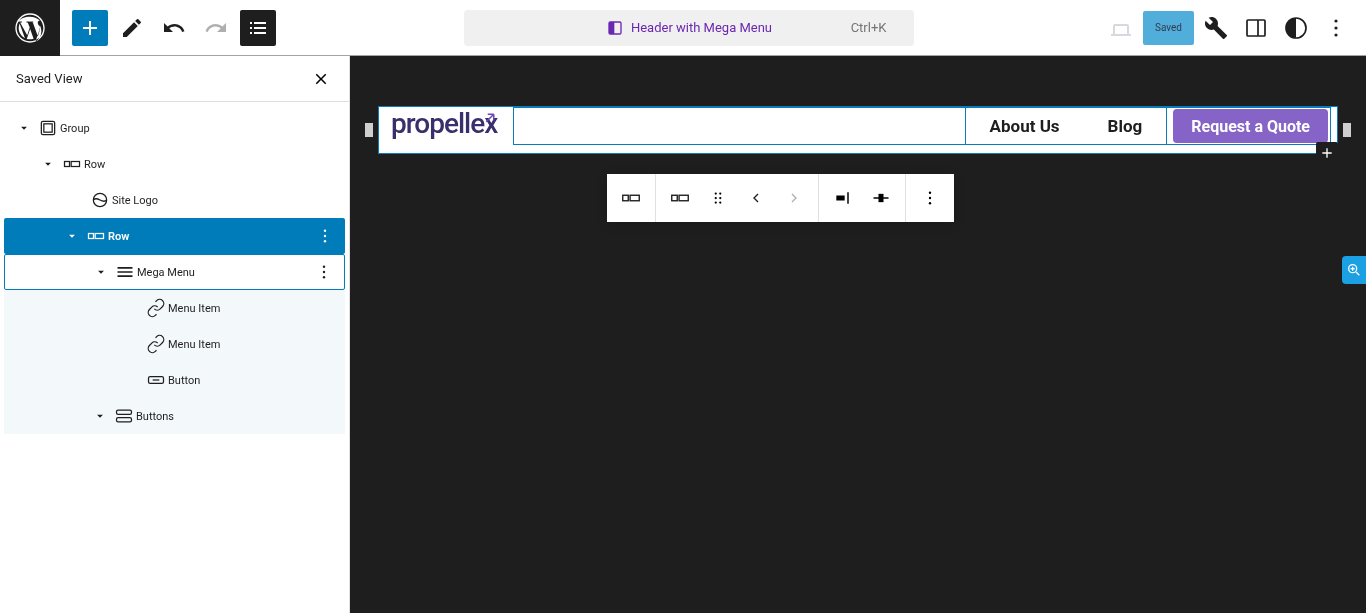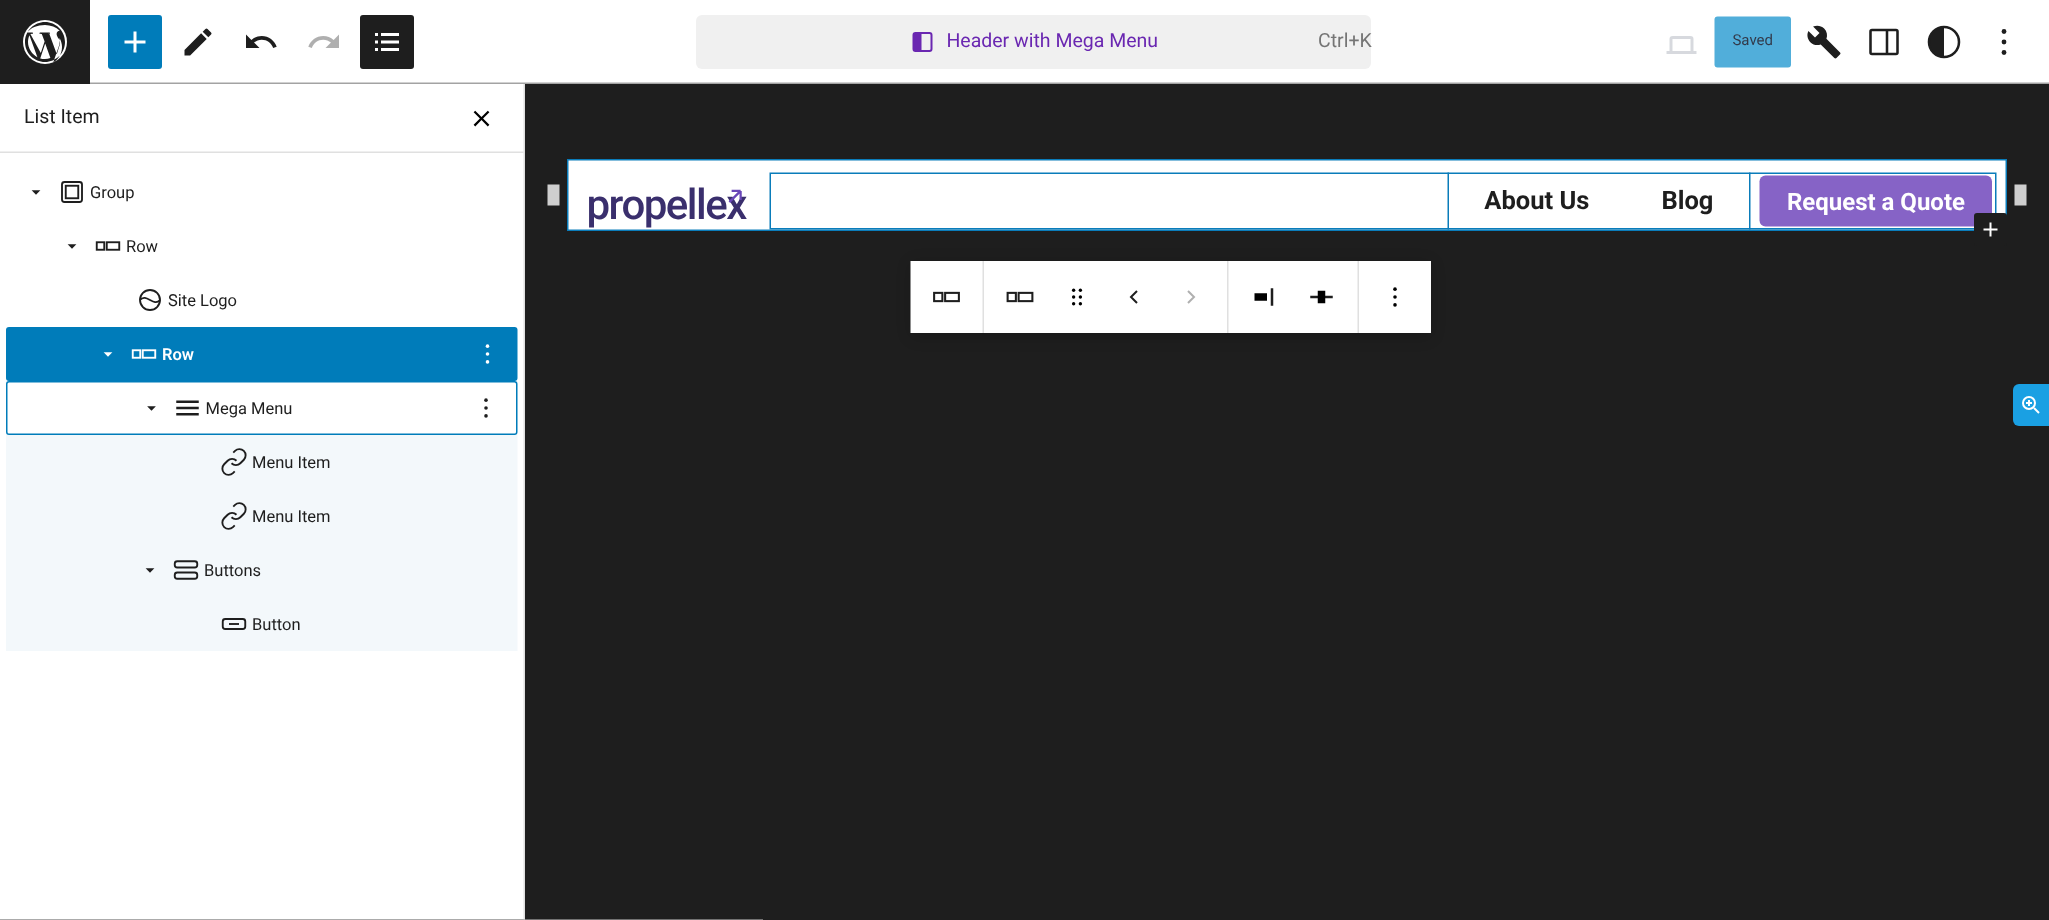--- a/index.html
+++ b/index.html
@@ -10,21 +10,21 @@
 .wp-logo { width: 60px; height: 56px; background: #1e1e1e; display: flex; align-items: center; justify-content: center; }
 .wp-logo svg { width: 32px; height: 32px; }
 .tb-left { display: flex; align-items: center; gap: 6px; padding-left: 12px; }
 .tb-btn { width: 36px; height: 36px; display: flex; align-items: center; justify-content: center; border-radius: 2px; cursor: pointer; background: transparent; border: none; color: #1e1e1e; }
 .tb-btn.primary { background: #007cba; color: #fff; }
 .tb-btn.dark { background: #1e1e1e; color: #fff; }
 .tb-btn svg { width: 24px; height: 24px; }
 .tb-center { flex: 1; display: flex; justify-content: center; }
 .template-pill { width: 450px; height: 36px; background: #f0f0f0; border-radius: 4px; display: flex; align-items: center; justify-content: center; position: relative; }
 .template-pill .label { color: #6a27b1; font-size: 13px; display: flex; align-items: center; gap: 8px; }
-.template-pill .shortcut { position: absolute; right: 0; color: #757575; font-size: 13px; }
+.template-pill .shortcut { position: absolute; right: 28px; color: #757575; font-size: 13px; }
 .tb-right { display: flex; align-items: center; gap: 4px; padding-right: 12px; }
 .saved-btn { background: #33a0d4; color: #0f172a; padding: 0 12px; height: 34px; border: none; border-radius: 2px; font-size: 10px; cursor: default; opacity: .85; }
 
 
 .main { display: flex; height: calc(100% - 56px); }
 .sidebar { width: 350px; border-right: 1px solid #e0e0e0; background: #fff; display: flex; flex-direction: column; }
 .sidebar-hdr { height: 46px; display: flex; align-items: center; justify-content: space-between; padding: 0 16px; border-bottom: 1px solid #e0e0e0; }
 .sidebar-hdr span { font-size: 13px; color: #1e1e1e; }
 .close-x { width: 24px; height: 24px; display: flex; align-items: center; justify-content: center; cursor: pointer; }
 
@@ -38,21 +38,21 @@
 .tree-item.lvl-2 { padding-left: 56px; }
 .tree-item.lvl-3 { padding-left: 84px; }
 .tree-item.lvl-5 { padding-left: 140px; }
 .tree-item.selected { background: #007cba; color: #fff; }
 .tree-item.selected .more svg { fill: #fff; }
 .tree-item.highlighted { border: 1.5px solid #007cba; }
 .tree-wrap-shade { background: #f3f8fb; }
 
 
 .canvas { flex: 1; background: #1e1e1e; position: relative; padding: 50px 28px 0; }
-.canvas-frame { background: #fff; height: 48px; display: flex; align-items: flex-end; border: 1.5px solid #0a7cba; position: relative; }
+.canvas-frame { background: #fff; height: 48px; display: flex; align-items: flex-start; border: 1.5px solid #0a7cba; position: relative; }
 .canvas-frame::before, .canvas-frame::after { content: ""; width: 8px; height: 14px; background: #cfcfcf; position: absolute; top: 50%; transform: translateY(-50%); }
 .canvas-frame::before { left: -14px; }
 .canvas-frame::after { right: -14px; }
 .logo-box { padding: 0 12px; font-size: 28px; font-weight: 500; color: #3a2f6d; letter-spacing: -1px; display: flex; align-items: center; position: relative; }
 .logo-arrow { position: absolute; right: 10px; top: 2px; width: 18px; height: 18px; }
 .row-box { flex: 1; height: 38px; margin: 0 6px 0 4px; border: 1.5px solid #0a7cba; display: flex; align-items: center; justify-content: flex-end; gap: 0; padding-right: 0; }
 .row-box .link { padding: 0 24px; font-size: 17px; font-weight: 700; color: #1e1e1e; }
 .row-box .btn-slot { height: 38px; padding: 0 2px; border-left: 1.5px solid #0a7cba; display: flex; align-items: center; }
 .quote-btn { background: #8663c6; color: #fff; height: 34px; padding: 0 18px; display: flex; align-items: center; font-weight: 700; font-size: 16px; border-radius: 4px; margin-left: 4px; }
 .row-box > .link-wrap { border-left: 1.5px solid #0a7cba; height: 38px; display: flex; align-items: center; }
@@ -152,21 +152,21 @@
           <circle cx="12" cy="19" r="1.6"></circle>
         </svg>
     </button>
   </div>
 </div>
 
 <div class="main">
 
   <div class="sidebar">
     <div class="sidebar-hdr">
-      <span>List Item</span>
+      <span>Saved View</span>
       <div class="close-x">
         <svg width="18" height="18" viewBox="0 0 24 24">
             <path d="M19 6.41L17.59 5 12 10.59 6.41 5 5 6.41 10.59 12 5 17.59 6.41 19 12 13.41 17.59 19 19 17.59 13.41 12z"></path>
           </svg>
       </div>
     </div>
 
     <div class="tree">
       <div class="tree-item lvl-0">
         <span class="toggle">
@@ -263,43 +263,43 @@
 
         <div class="tree-item lvl-5">
           <span class="icon">
               <svg width="20" height="20" viewBox="0 0 24 24">
                 <path d="M10 13a5 5 0 007.07 0l2.83-2.83a5 5 0 00-7.07-7.07l-1.41 1.41M14 11a5 5 0 00-7.07 0l-2.83 2.83a5 5 0 007.07 7.07l1.41-1.41" fill="none" stroke="#1e1e1e" stroke-width="1.5"></path>
               </svg>
             </span>
           <span>Menu Item</span>
         </div>
 
+        <div class="tree-item lvl-5">
+          <span class="icon">
+              <svg width="20" height="20" viewBox="0 0 24 24">
+                <rect x="3" y="8" width="18" height="8" rx="2" fill="none" stroke="#1e1e1e" stroke-width="1.5"></rect>
+                <line x1="8" y1="12" x2="16" y2="12" stroke="#1e1e1e" stroke-width="1.5"></line>
+              </svg>
+            </span>
+          <span>Button</span>
+        </div>
+
         <div class="tree-item lvl-3">
           <span class="toggle">
               <svg width="14" height="14" viewBox="0 0 24 24">
                 <path d="M7 10l5 5 5-5z"></path>
               </svg>
             </span>
           <span class="icon">
               <svg width="20" height="20" viewBox="0 0 24 24">
                 <rect x="3" y="5" width="18" height="5" rx="2" fill="none" stroke="#1e1e1e" stroke-width="1.5"></rect>
                 <rect x="3" y="14" width="18" height="5" rx="2" fill="none" stroke="#1e1e1e" stroke-width="1.5"></rect>
               </svg>
             </span>
           <span>Buttons</span>
-        </div>
-
-        <div class="tree-item lvl-5">
-          <span class="icon">
-              <svg width="20" height="20" viewBox="0 0 24 24">
-                <rect x="3" y="8" width="18" height="8" rx="2" fill="none" stroke="#1e1e1e" stroke-width="1.5"></rect>
-                <line x1="8" y1="12" x2="16" y2="12" stroke="#1e1e1e" stroke-width="1.5"></line>
-              </svg>
-            </span>
-          <span>Button</span>
         </div>
       </div>
     </div>
   </div>
 
   <div class="canvas">
     <div class="canvas-frame">
       <div class="logo-box">
         <span>propellex</span>
         <svg class="logo-arrow" viewBox="0 0 24 24">

